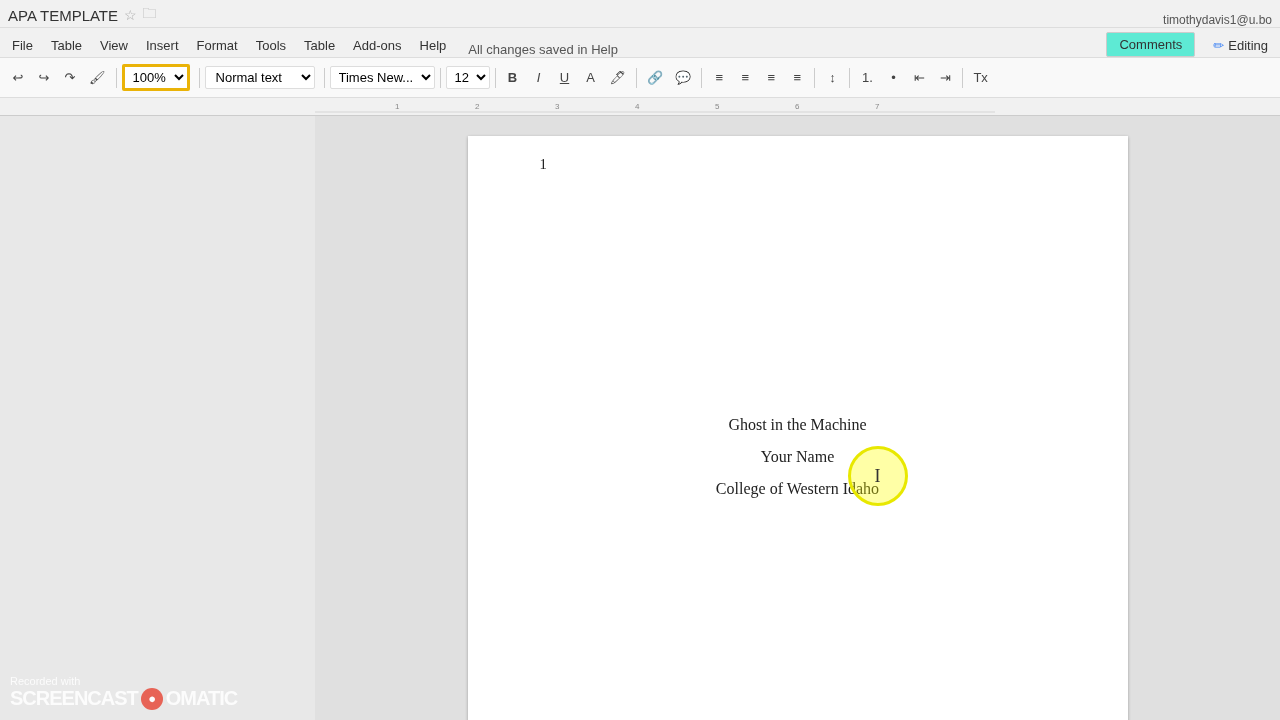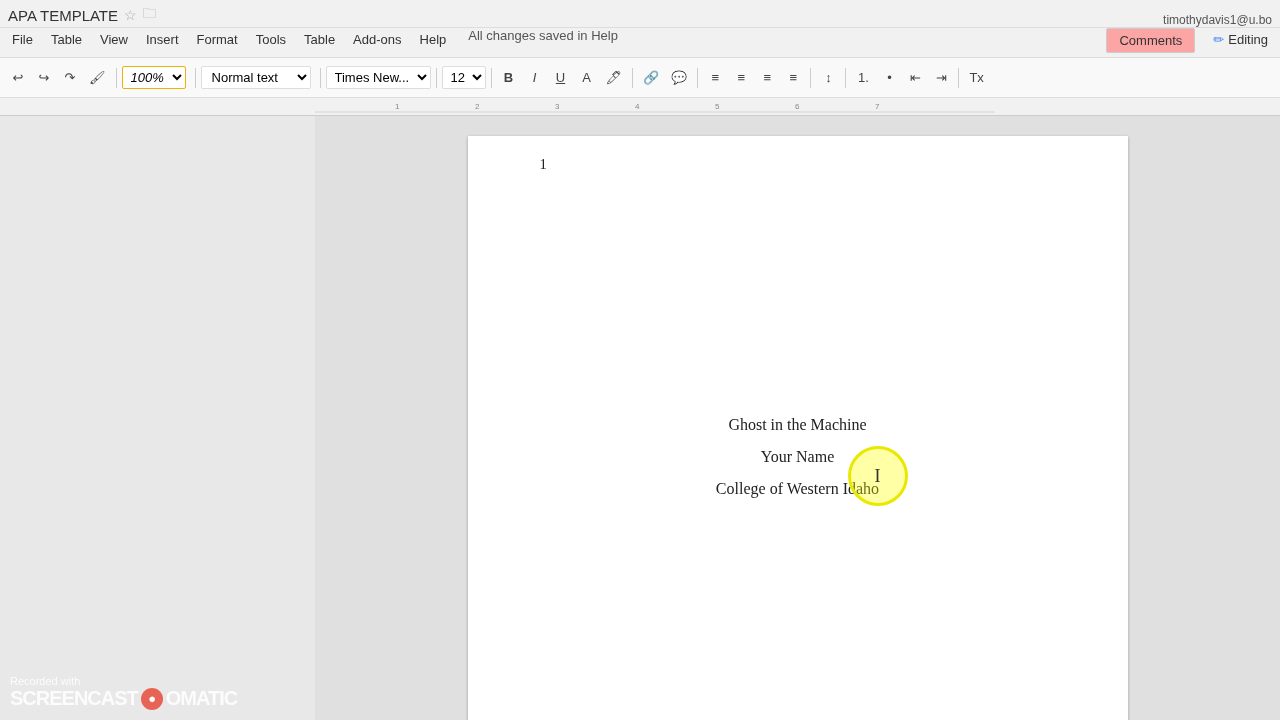--- a/index.html
+++ b/index.html
@@ -12,33 +12,33 @@
       border-bottom: 1px solid #ddd;
     }
     .title-bar-left { display: flex; align-items: center; gap: 6px; }
     .title-text { font-size: 15px; font-weight: normal; color: #333; }
     .star-icon { color: #aaa; font-size: 14px; }
     .folder-icon { color: #aaa; font-size: 14px; }
     .title-bar-right { font-size: 12px; color: #555; }
 
     
     .menu-bar {
-      display: flex; align-items: flex-start;
+      display: flex; align-items: flex-end;
       background: #f1f1f1; height: 30px; padding: 0 4px;
       border-bottom: 1px solid #ddd; gap: 2px;
     }
     .menu-item {
       padding: 4px 8px; font-size: 13px; cursor: pointer; border-radius: 2px;
       color: #333;
     }
     .save-status { margin-left: 12px; font-size: 13px; color: #555; }
 
     
     .comments-btn {
-      margin-left: auto; background: #fca5a5; border: 1px solid #ccc;
+      margin-left: auto; background: #5eead4; border: 1px solid #ccc;
       padding: 4px 12px; font-size: 13px; cursor: pointer; border-radius: 2px;
       color: #333;
     }
     .editing-btn {
       margin-left: 8px; background: transparent; border: none;
       padding: 4px 8px; font-size: 13px; cursor: pointer; color: #333;
       display: flex; align-items: center; gap: 4px;
     }
     .pencil-icon { color: #4285f4; }
 
@@ -48,22 +48,22 @@
       background: #f9f9f9; height: 40px; padding: 0 6px;
       border-bottom: 1px solid #ddd; gap: 2px;
     }
     .toolbar-btn {
       padding: 4px 5px; cursor: pointer; border-radius: 2px;
       font-size: 13px; color: #444; background: transparent; border: none;
       display: flex; align-items: center; justify-content: center; min-width: 24px;
     }
     .toolbar-separator { width: 1px; height: 20px; background: #ccc; margin: 0 3px; }
     .zoom-selector {
-      font-size: 13px; padding: 2px 4px; border: 1px solid #eab308;
-      background: #fff; border-radius: 2px; cursor: pointer; margin-right: 4px; font-style: italic;
+      font-size: 13px; padding: 2px 4px; border: 3px solid #eab308;
+      background: #fff; border-radius: 2px; cursor: pointer; margin-right: 4px;
     }
     .style-selector {
       font-size: 13px; padding: 2px 6px; border: 1px solid #ddd;
       background: #fff; border-radius: 2px; cursor: pointer; margin-right: 4px;
       min-width: 110px;
     }
     .font-selector {
       font-size: 13px; padding: 2px 4px; border: 1px solid #ddd;
       background: #fff; border-radius: 2px; cursor: pointer; min-width: 90px;
     }

